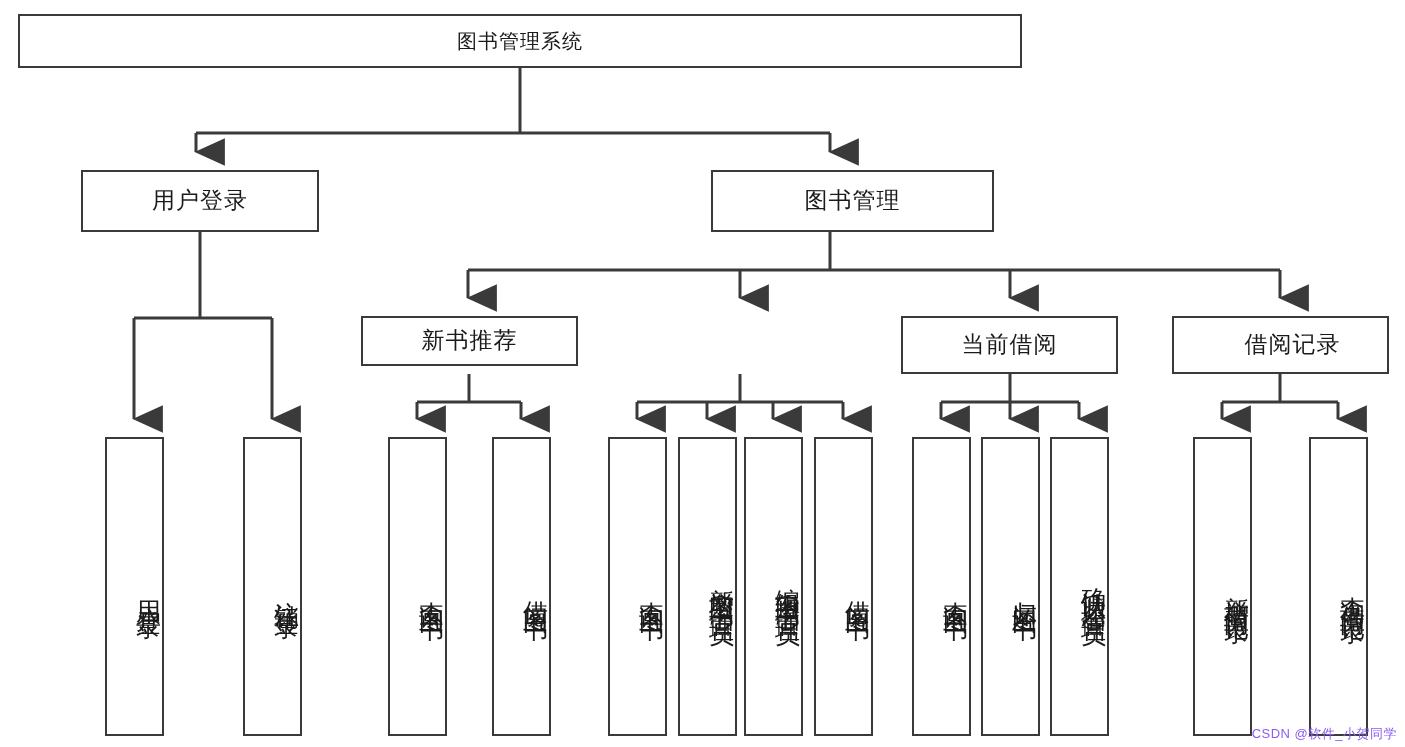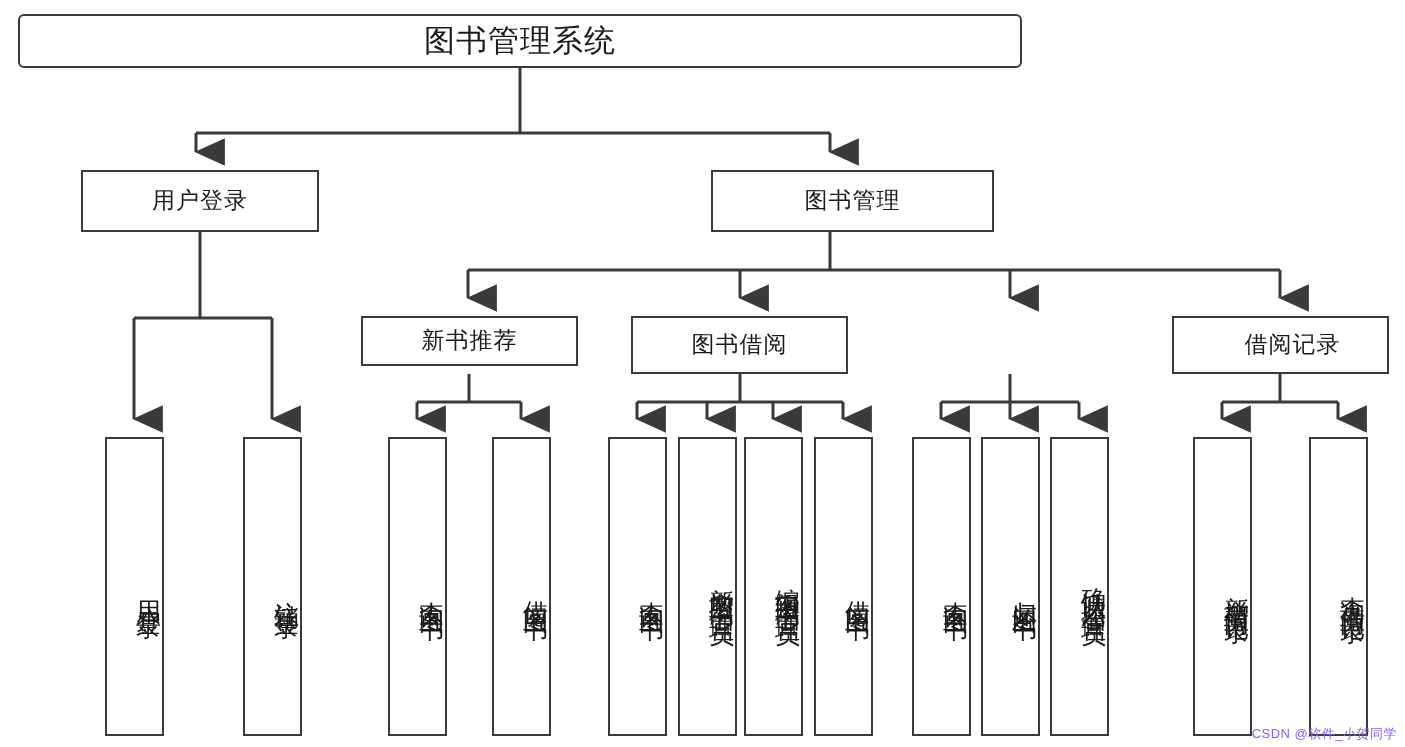--- a/index.html
+++ b/index.html
@@ -31,22 +31,21 @@
     align-items:center;
     justify-content:center;
     color:#1a1a1a;
   }
   .node.h{
     font-size:23px;
     letter-spacing:1px;
     line-height:1.1;
   }
   .node.root{
-    font-size:31px;
-    border-radius:6px;
+    font-size:20px;
   }
   .node.v{
     writing-mode:vertical-rl;
     text-orientation:upright;
     font-size:25px;
     letter-spacing:5px;
     line-height:1.05;
     padding-top:8px;
     align-items:flex-start;
     justify-content:center;
@@ -130,22 +129,22 @@
   <div class="node h" style="left:81px; top:170px; width:238px; height:62px;">
     <span>用户登录</span>
   </div>
   <div class="node h" style="left:711px; top:170px; width:283px; height:62px;">
     <span>图书管理</span>
   </div>
 
   <div class="node h" style="left:361px; top:316px; width:217px; height:50px;">
     <span>新书推荐</span>
   </div>
-  <div class="node h" style="left:631px; top:316px; width:217px; height:58px;">
-    <span>图书借阅</span>
+  <div class="node h" style="left:901px; top:316px; width:217px; height:58px;">
+    <span>当前借阅</span>
   </div>
   <div class="node h" style="left:1172px; top:316px; width:217px; height:58px;padding-left:24px;">
     <span>借阅记录</span>
   </div>
 
   <div class="node v" style="left:105px; top:437px; width:59px; height:299px;">
     <span>用户登录</span>
   </div>
   <div class="node v" style="left:243px; top:437px; width:59px; height:299px;">
     <span>注销登录</span>

